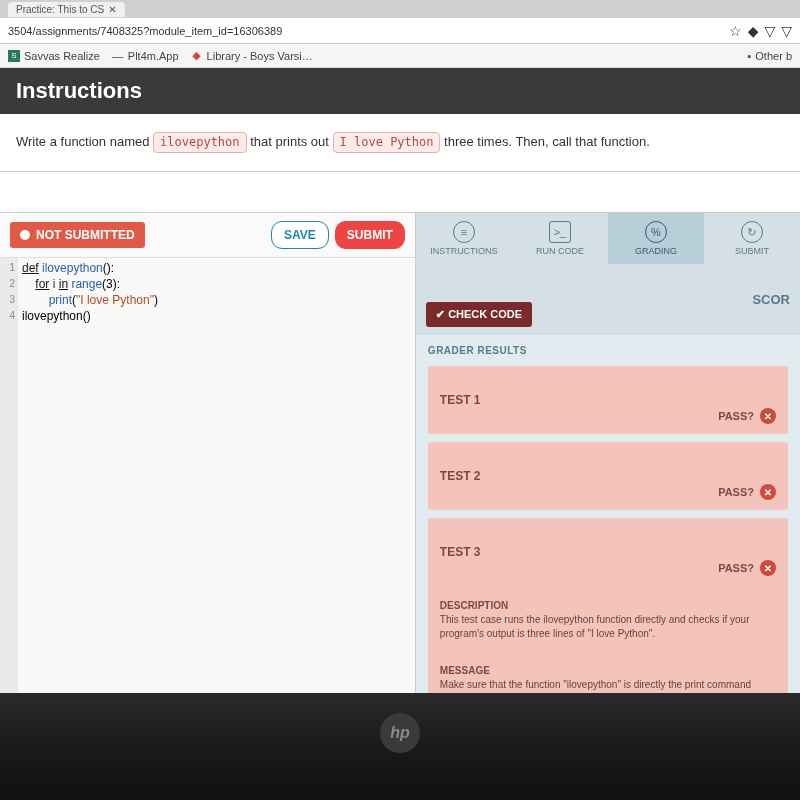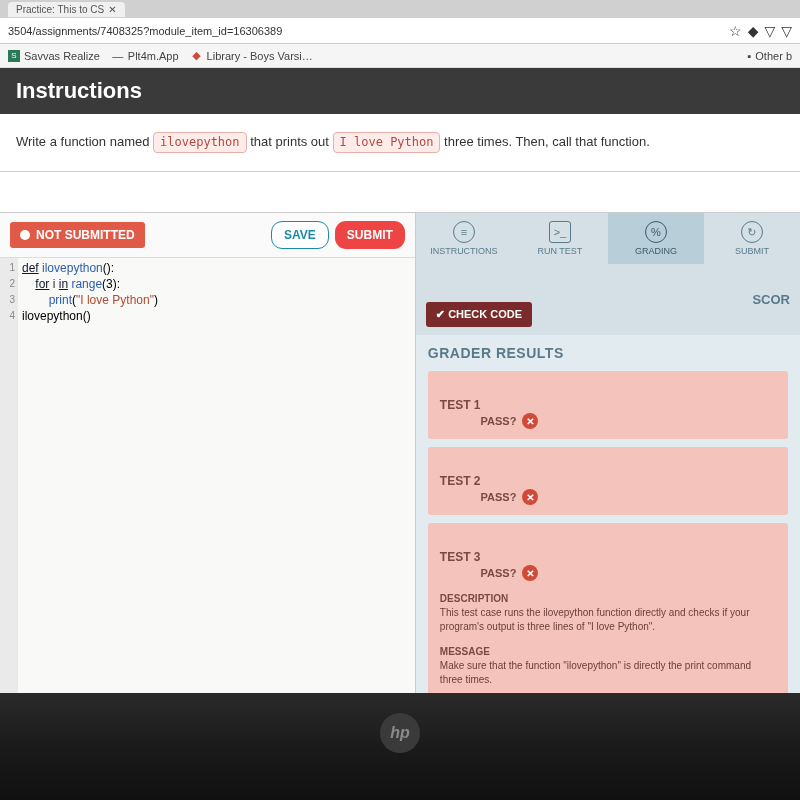--- a/index.html
+++ b/index.html
@@ -49,27 +49,27 @@
 .rtab { flex: 1; text-align: center; padding: 8px 4px; font-size: 9px; color: #5a7a8a; cursor: pointer; display: flex; flex-direction: column; align-items: center; gap: 3px; }
 .rtab.active { background: #b8cfd9; color: #3a5a6a; }
 .rtab-icon { width: 22px; height: 22px; border: 1.5px solid currentColor; border-radius: 50%; display: flex; align-items: center; justify-content: center; font-size: 11px; }
 .rtab-icon.square { border-radius: 3px; }
 
 .check-row { display: flex; align-items: center; justify-content: space-between; padding: 8px 10px; background: #d4e0e6; }
 .check-btn { background: #7a2a2a; color: #fff; padding: 6px 10px; border-radius: 3px; font-size: 11px; font-weight: 600; cursor: pointer; border: none; margin-top: 30px; }
 .score-label { font-size: 13px; color: #5a7a8a; font-weight: 600; }
 
 .results { padding: 10px 12px; overflow-y: auto; flex: 1; }
-.results h3 { font-size: 14px; color: #5a7a8a; font-weight: 700; margin-bottom: 10px; letter-spacing: 0.5px; }
+.results h3 { font-size: 10px; color: #5a7a8a; font-weight: 700; margin-bottom: 10px; letter-spacing: 0.5px; }
 .test-item { background: #f4c4bc; border-radius: 3px; margin-bottom: 8px; padding: 10px 12px; }
-.test-head { display: flex; align-items: center; }
+.test-head { display: flex; justify-content: space-between; align-items: center; }
 .test-name { color: #7a4a42; font-weight: 600; font-size: 12px; }
 .test-pass { display: flex; align-items: center; gap: 6px; color: #7a4a42; font-size: 11px; font-weight: 600; margin-top: 32px; }
 .fail-x { width: 16px; height: 16px; border-radius: 50%; background: #d04a3a; color: #fff; display: flex; align-items: center; justify-content: center; font-size: 10px; }
-.test-sub { margin-top: 12px; font-size: 10px; color: #6a4038; }
+.test-sub { margin-top: 24px; font-size: 10px; color: #6a4038; }
 .test-sub .label { font-weight: 700; color: #7a4a42; font-size: 10px; margin-bottom: 2px; }
 .test-sub p { line-height: 1.4; }
 
 .bezel { height: 140px; background: linear-gradient(180deg, #2a2a2a 0%, #1a1a1a 40%, #0a0a0a 100%); display: flex; align-items: flex-start; justify-content: center; padding-top: 20px; }
 .logo { width: 40px; height: 40px; border-radius: 50%; background: #3a3a3a; color: #8a8a8a; display: flex; align-items: center; justify-content: center; font-style: italic; font-weight: 700; font-size: 16px; }
 </style>
 </head>
 <body>
 
 <div class="browser-chrome">
@@ -153,21 +153,21 @@
     </div>
 
     <div class="right-col">
       <div class="tab-row">
         <div class="rtab">
           <div class="rtab-icon">≡</div>
           <span>INSTRUCTIONS</span>
         </div>
         <div class="rtab">
           <div class="rtab-icon square">&gt;_</div>
-          <span>RUN TEST</span>
+          <span>RUN CODE</span>
         </div>
         <div class="rtab active">
           <div class="rtab-icon">%</div>
           <span>GRADING</span>
         </div>
         <div class="rtab">
           <div class="rtab-icon">↻</div>
           <span>SUBMIT</span>
         </div>
       </div>

